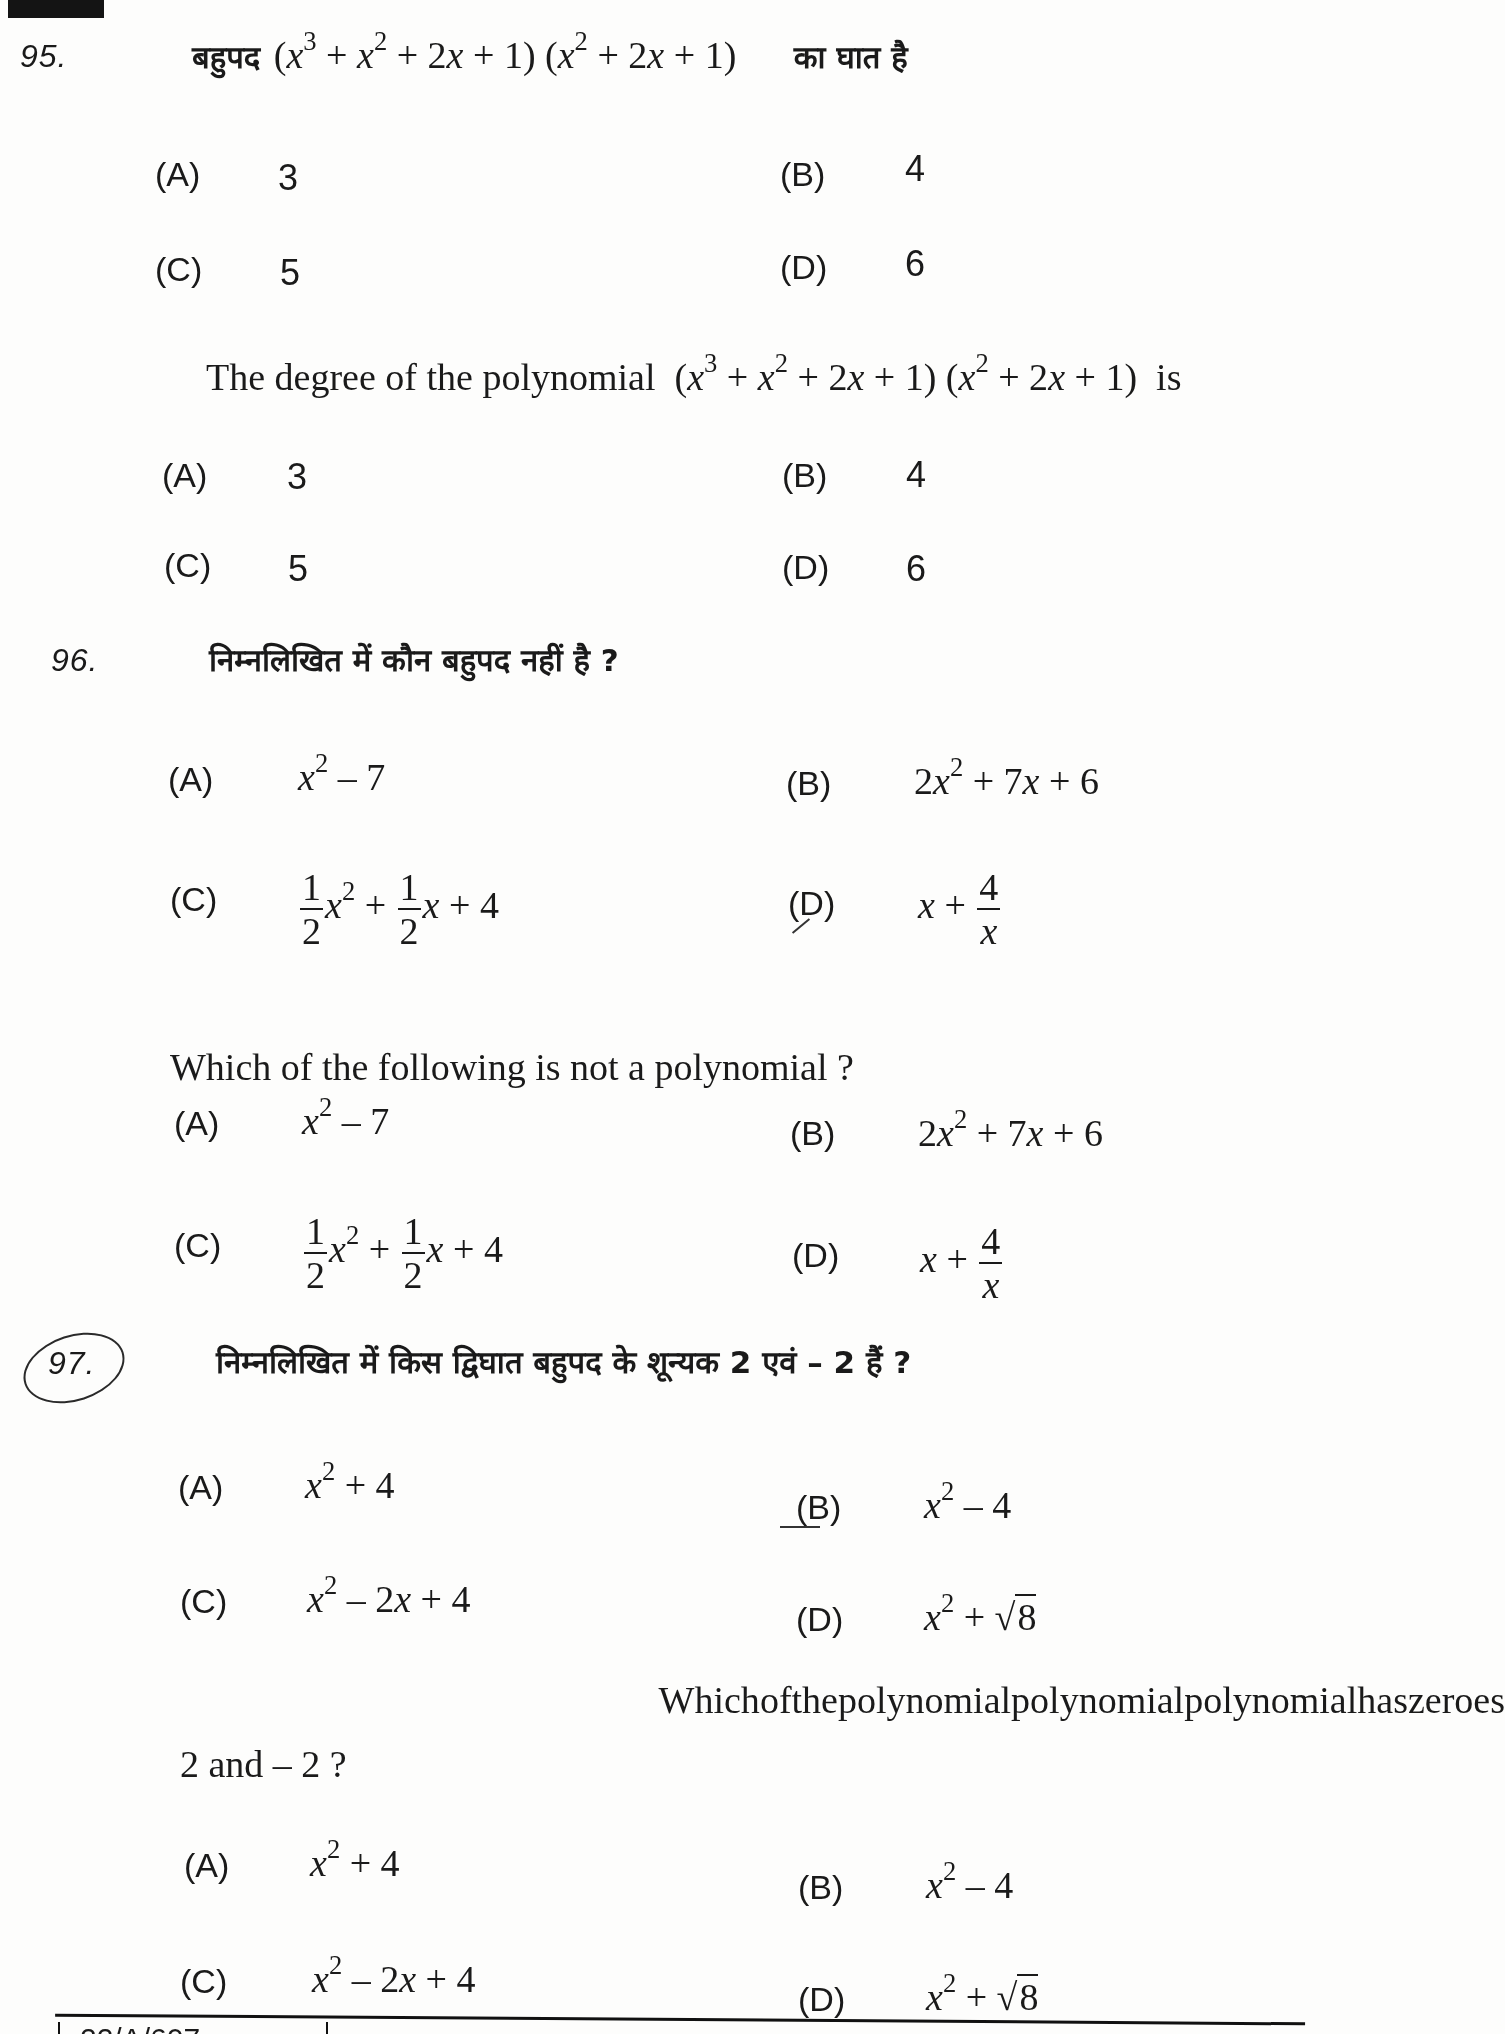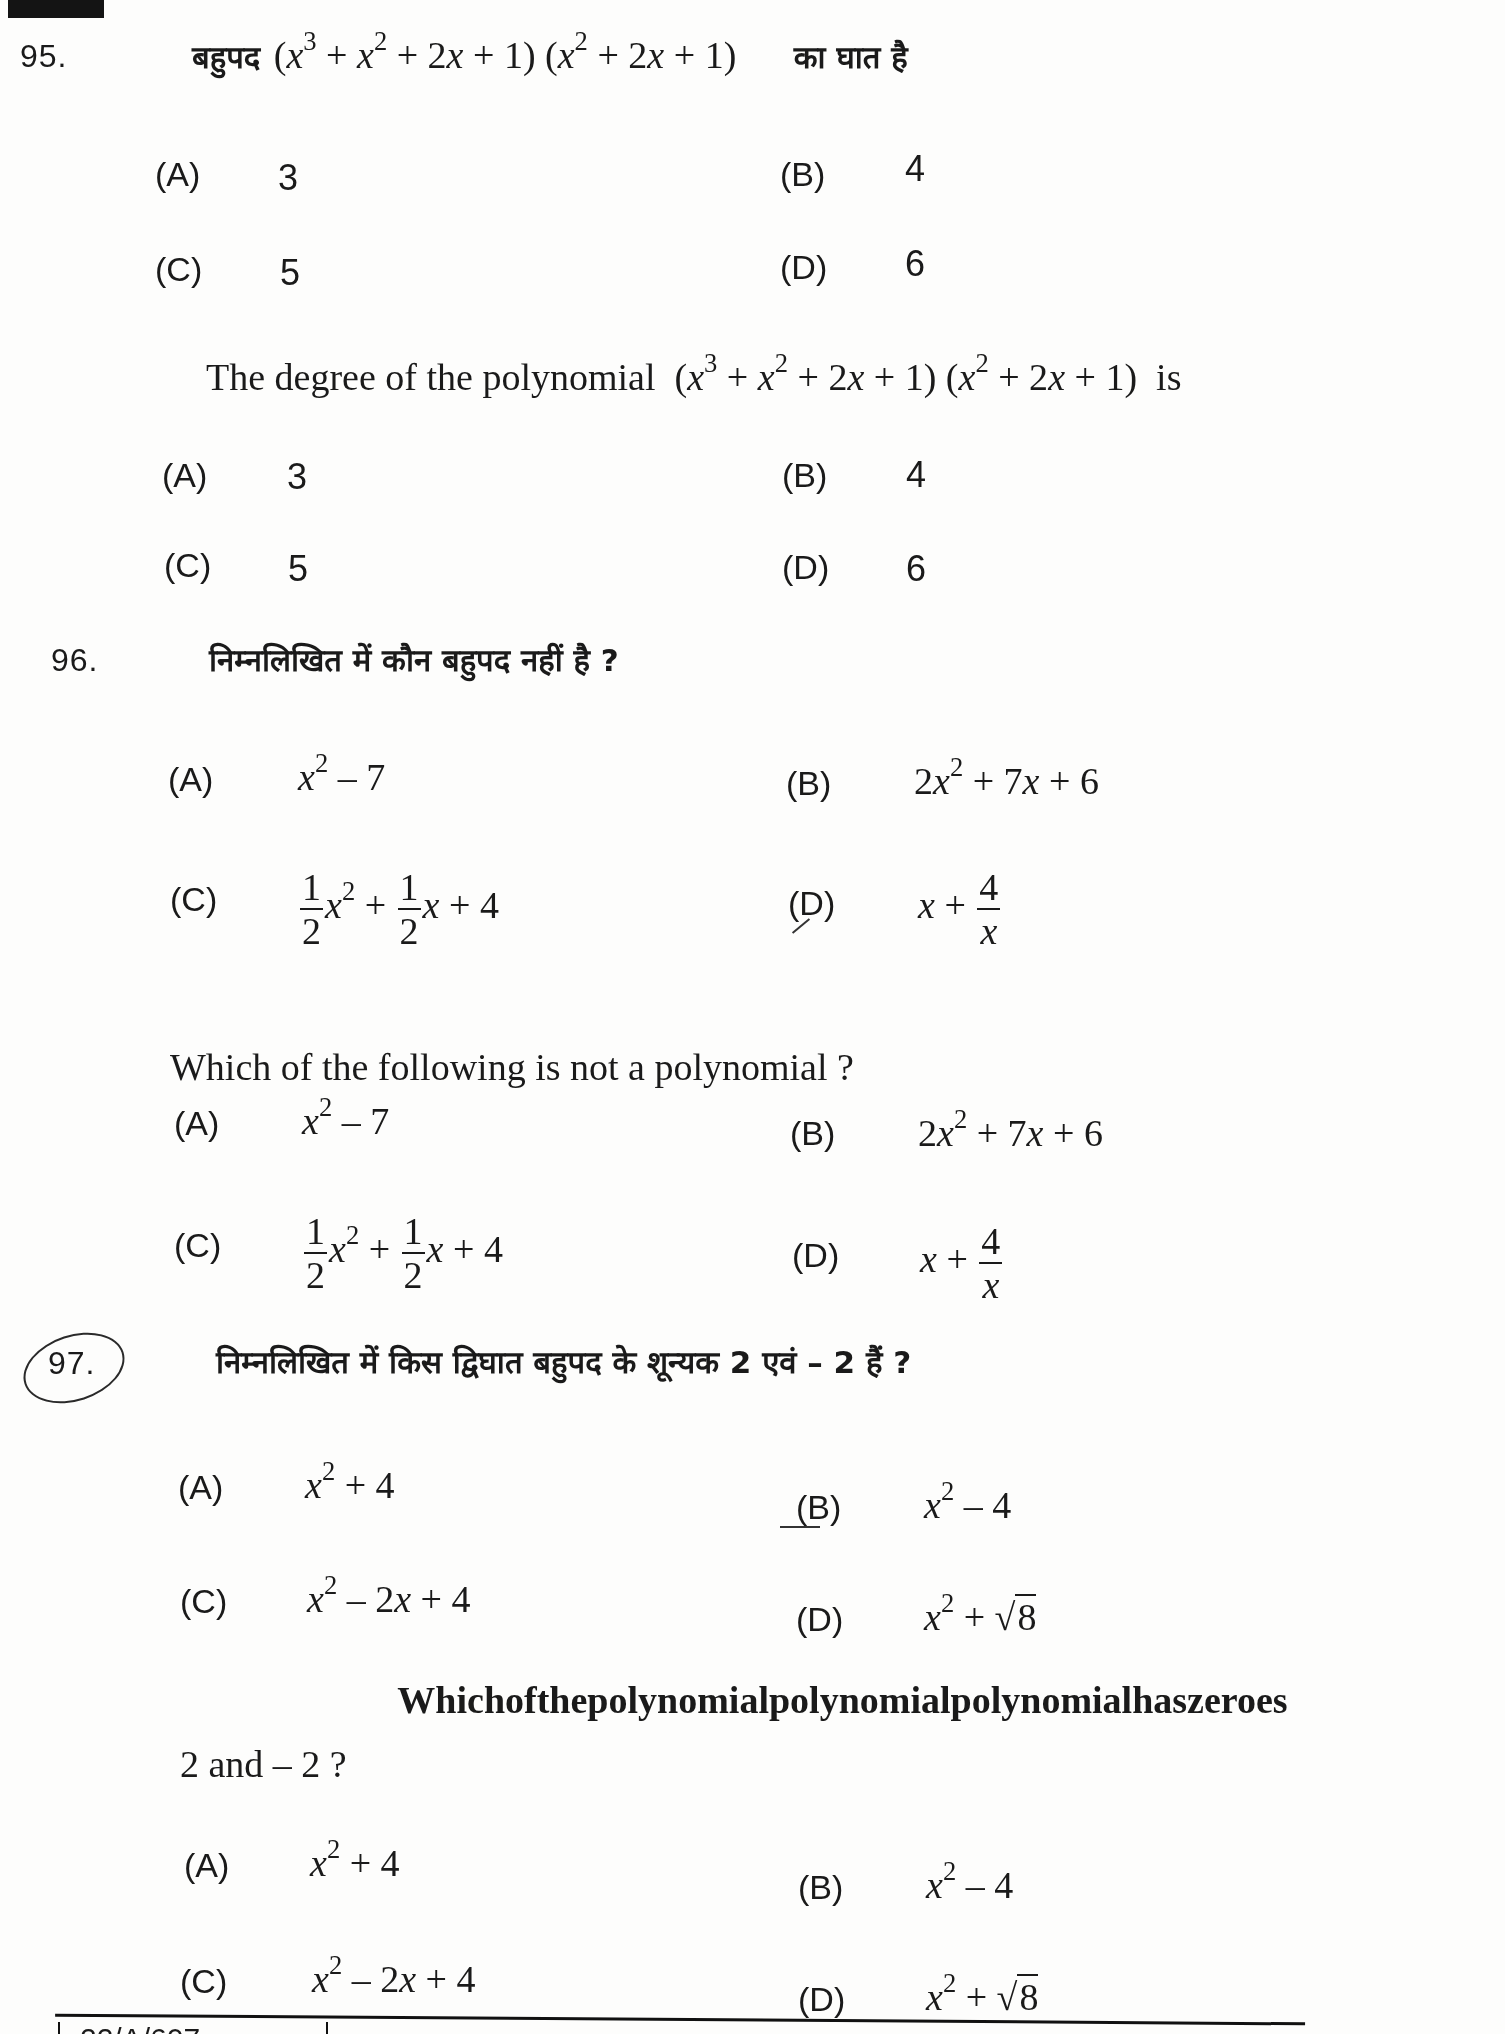--- a/index.html
+++ b/index.html
@@ -3,33 +3,33 @@
 <meta charset="utf-8">
 <style>
   html, body { margin: 0; padding: 0; }
   body {
     width: 1505px; height: 2034px; overflow: hidden; position: relative;
     background: #fdfdfc; color: #1a1a1a;
     font-family: "Liberation Serif", "DejaVu Serif", serif;
   }
   .corner-block { position: absolute; left: 8px; top: 0; width: 96px; height: 18px; background: #141414; }
   .abs { position: absolute; white-space: nowrap; }
-  .qnum { font-family: "Liberation Sans", sans-serif; font-size: 32px; letter-spacing: 1px; }
+  .qnum { font-family: "Liberation Sans", sans-serif; font-size: 32px; letter-spacing: 1px; font-style: italic; }
   .hindi { font-family: "DejaVu Sans", sans-serif; font-size: 31px; font-weight: bold; margin-left: 44px; }
   .eng { font-size: 38px; }
   .opt-label { font-family: "Liberation Sans", sans-serif; font-size: 34px; }
   .opt-val { font-family: "Liberation Sans", sans-serif; font-size: 36px; }
   .math { font-family: "Liberation Serif", serif; font-size: 38px; }
   .math i { font-style: italic; }
   .math sup { font-size: 0.7em; position: relative; top: -0.15em; }
   .frac { display: inline-flex; flex-direction: column; align-items: center; vertical-align: middle; line-height: 1; margin: 0 2px; }
   .frac .num { border-bottom: 2px solid #1a1a1a; padding: 0 2px 2px; }
   .frac .den { padding-top: 2px; }
   .sqrt { border-top: 2px solid #1a1a1a; padding-left: 2px; }
-  .justify { display: flex; justify-content: center; width: 1340px; font-weight: bold; }
+  .justify { display: flex; justify-content: flex-end; width: 1340px; }
   .circle-mark { position: absolute; left: 22px; top: 1335px; width: 100px; height: 62px; border: 2px solid #2a2a2a; border-radius: 50%; transform: rotate(-18deg); }
   .footer-box { position: absolute; left: 55px; top: 2018px; width: 1250px; height: 30px; border-top: 3px solid #111; transform: rotate(0.4deg); }
   .footer-code { position: absolute; left: 58px; top: 2022px; width: 270px; height: 30px; border-left: 2px solid #111; border-right: 2px solid #111; font-family: "Liberation Sans", sans-serif; font-size: 30px; padding-left: 20px; box-sizing: border-box; }
 </style>
 </head>
 <body>
 
 <div class="corner-block"></div>
 
 <div class="abs qnum" style="left:20px; top:38px;">95.</div>

